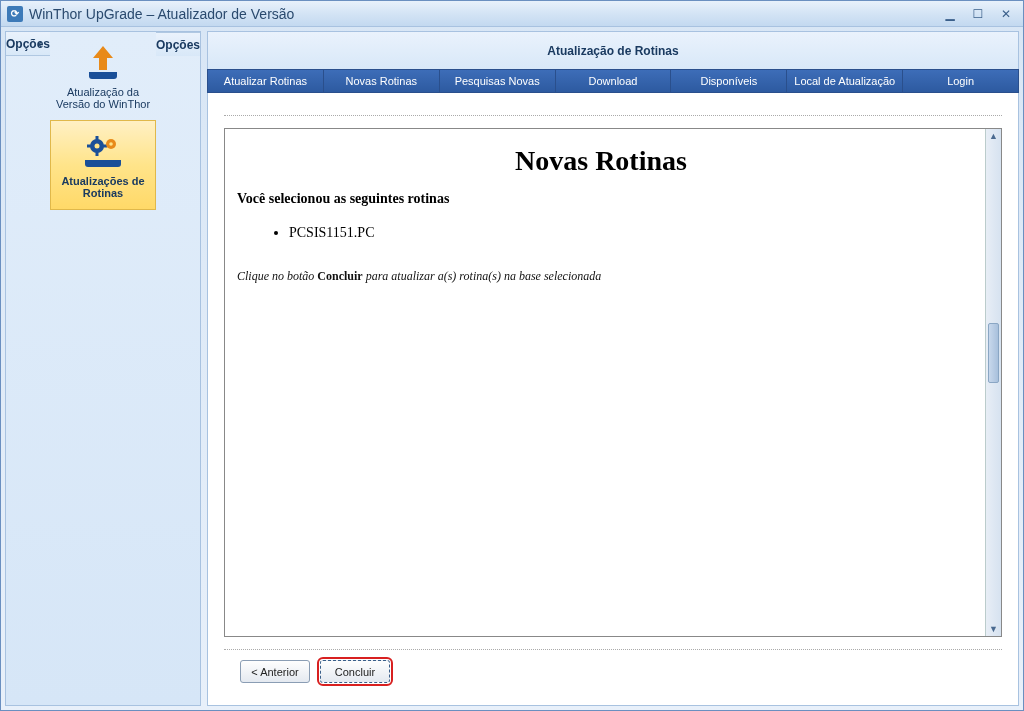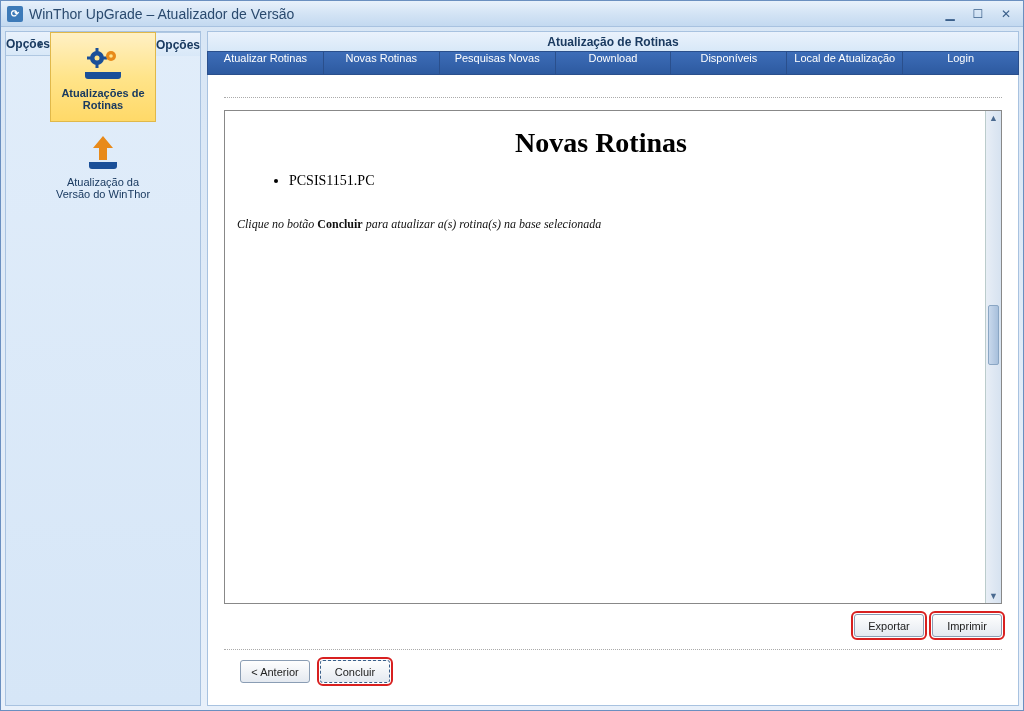--- a/index.html
+++ b/index.html
@@ -109,40 +109,41 @@
     font-weight: bold;
     font-size: 12px;
   }
   .main {
     flex: 1;
     display: flex;
     flex-direction: column;
     min-height: 0;
   }
   .main-header {
-    height: 20px;
+    height: 38px;
     background: linear-gradient(to bottom, #eaf2fc 0%, #d8e8f8 100%);
     border: 1px solid #a8c2e0;
     border-bottom: none;
     display: flex;
     align-items: center;
     justify-content: center;
     color: #1a3a60;
     font-weight: bold;
     font-size: 12px;
   }
   .tabbar {
     height: 24px;
     background: linear-gradient(to bottom, #3d6db8 0%, #2d5aa0 100%);
     display: flex;
     border: 1px solid #2a4f8c;
   }
   .tab {
     flex: 1;
     display: flex;
+    align-items: center;
     justify-content: center;
     color: #fff;
     font-size: 11px;
     border-right: 1px solid #2a4f8c;
     cursor: pointer;
   }
   .tab:last-child { border-right: none; }
   .content {
     flex: 1;
     background: #fff;
@@ -275,47 +276,47 @@
   </div>
 
   <div class="body-area">
 
     <div class="sidebar">
       <div class="sidebar-header">
         <span>Opções</span>
         <span class="sidebar-collapse">‹</span>
       </div>
       <div class="sidebar-body">
+        <div class="side-item">
+          <div class="side-icon">
+            <svg width="40" height="36" viewBox="0 0 40 36">
+              <path d="M6 28 h28 v4 a3 3 0 0 1 -3 3 h-22 a3 3 0 0 1 -3 -3 z" fill="#1a4f98"></path>
+              <path d="M20 2 l10 12 h-6 v12 h-8 v-12 h-6 z" fill="#e88a1a"></path>
+            </svg>
+          </div>
+          <span>Atualização da Versão do WinThor</span>
+        </div>
         <div class="side-item active">
           <div class="side-icon">
             <svg width="44" height="34" viewBox="0 0 44 34">
               <path d="M4 26 h36 v4 a3 3 0 0 1 -3 3 h-30 a3 3 0 0 1 -3 -3 z" fill="#1a4f98"></path>
               <circle cx="16" cy="12" r="7" fill="#1a4f98"></circle>
               <circle cx="16" cy="12" r="2.5" fill="#ffe48a"></circle>
               <g fill="#1a4f98">
                   <rect x="14.5" y="2" width="3" height="4"></rect>
                   <rect x="14.5" y="18" width="3" height="4"></rect>
                   <rect x="6" y="10.5" width="4" height="3"></rect>
                   <rect x="22" y="10.5" width="4" height="3"></rect>
                 </g>
               <circle cx="30" cy="10" r="5" fill="#e88a1a"></circle>
               <circle cx="30" cy="10" r="1.8" fill="#ffe48a"></circle>
             </svg>
           </div>
           <span>Atualizações de Rotinas</span>
         </div>
-        <div class="side-item">
-          <div class="side-icon">
-            <svg width="40" height="36" viewBox="0 0 40 36">
-              <path d="M6 28 h28 v4 a3 3 0 0 1 -3 3 h-22 a3 3 0 0 1 -3 -3 z" fill="#1a4f98"></path>
-              <path d="M20 2 l10 12 h-6 v12 h-8 v-12 h-6 z" fill="#e88a1a"></path>
-            </svg>
-          </div>
-          <span>Atualização da Versão do WinThor</span>
-        </div>
       </div>
       <div class="sidebar-footer">
         <span>Opções</span>
       </div>
     </div>
 
     <div class="main">
       <div class="main-header">
         <span>Atualização de Rotinas</span>
       </div>
@@ -342,40 +343,37 @@
             <span>Login</span>
           </div>
       </div>
 
       <div class="content">
         <hr class="dotted-sep">
 
         <div class="summary-panel">
           <div class="summary-content">
             <div class="novas-title">Novas Rotinas</div>
+            <div class="seltext">Você selecionou as seguintes rotinas</div>
             <ul class="routine-list">
               <li>PCSIS1151.PC</li>
             </ul>
             <div class="instruction">
               <span>Clique no botão </span><strong>Concluir</strong><span> para atualizar a(s) rotina(s) na base selecionada</span>
             </div>
           </div>
           <div class="summary-scroll">
             <div class="scroll-arrow">▲</div>
             <div class="scroll-track">
               <div class="scroll-thumb"></div>
             </div>
             <div class="scroll-arrow">▼</div>
           </div>
         </div>
 
-        <div class="action-row">
-          <button class="btn highlight-red">Exportar</button>
-          <button class="btn highlight-red">Imprimir</button>
-        </div>
 
         <div class="footer-row">
           <button class="btn">&lt; Anterior</button>
           <button class="btn primary highlight-red">Concluir</button>
         </div>
       </div>
     </div>
 
   </div>
 </div>

